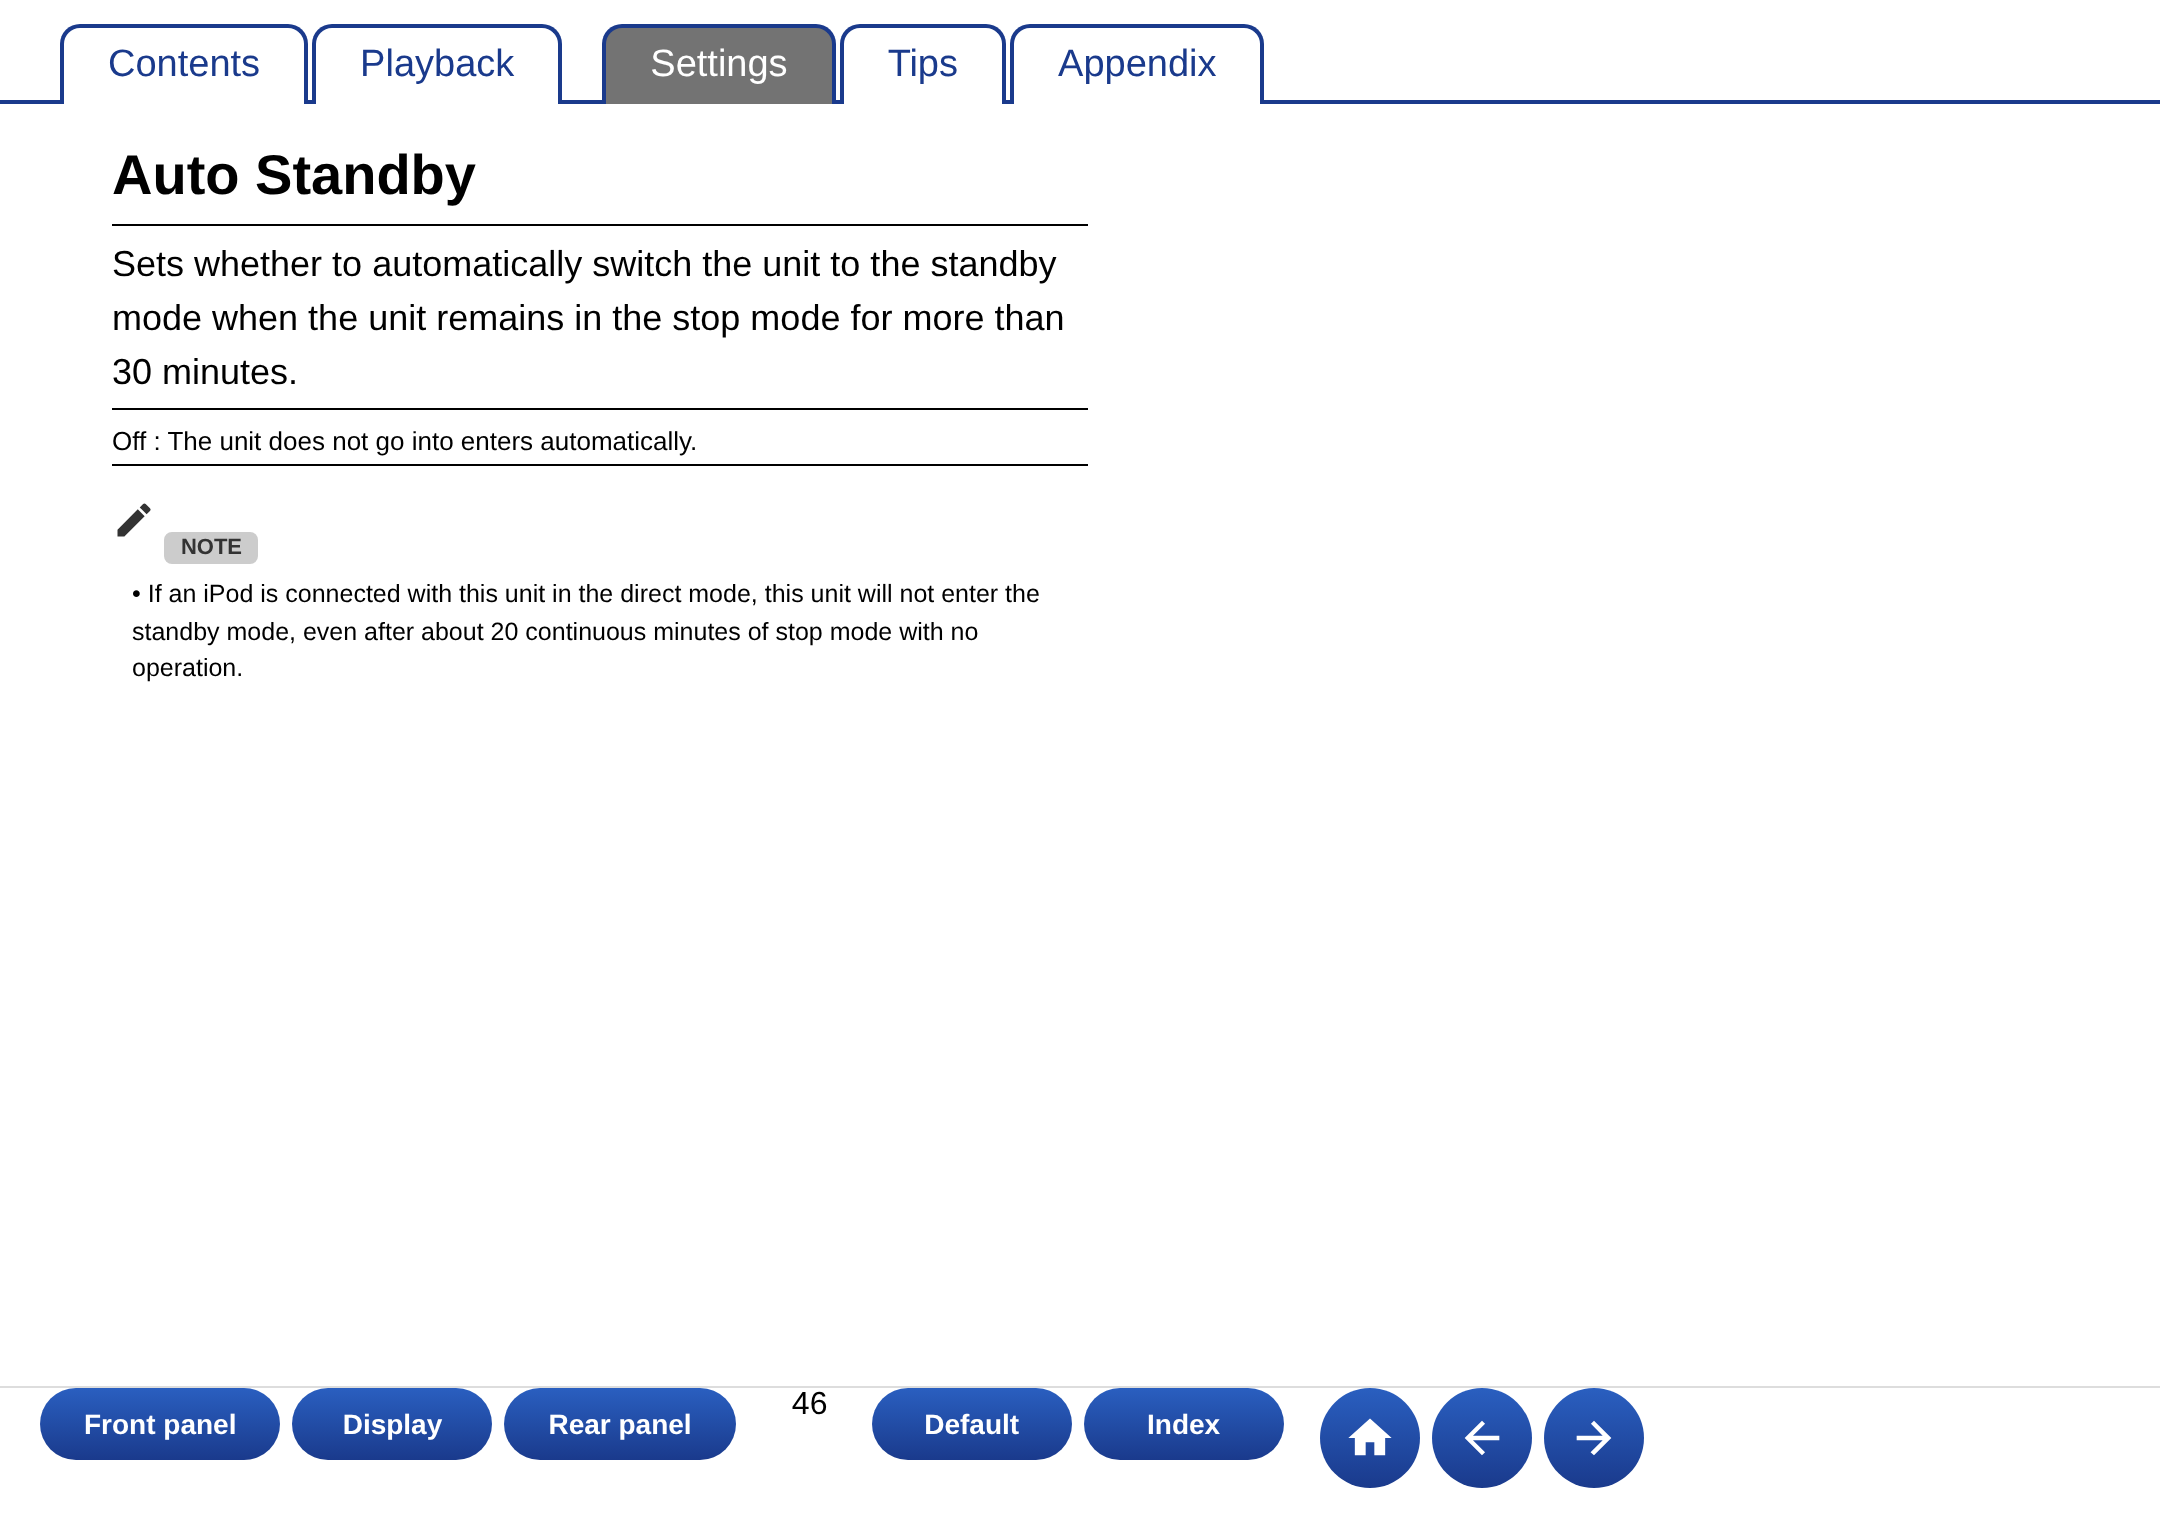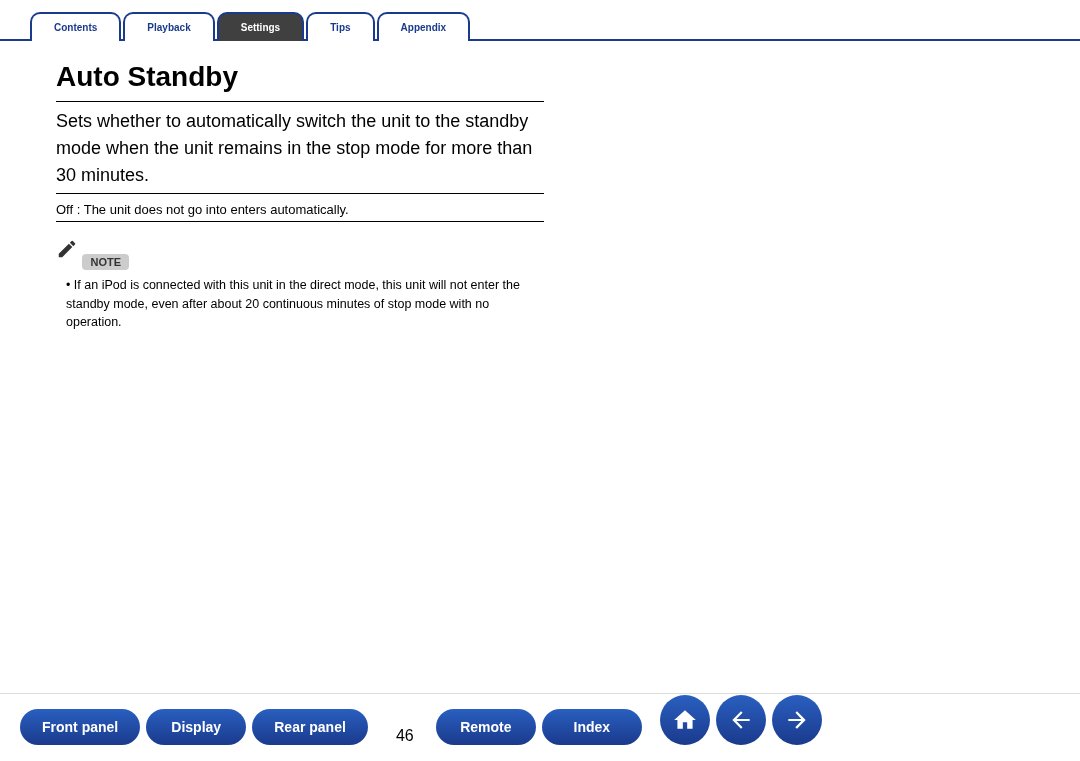--- a/index.html
+++ b/index.html
@@ -16,36 +16,37 @@
     .top-nav {
       display: flex;
       align-items: flex-end;
       border-bottom: 2px solid #1a3a8c;
       padding-left: 30px;
       margin-top: 10px;
     }
 
     .tab {
       padding: 8px 22px;
-      font-size: 10px;
-      font-weight: bold;
+      font-size: 19px;
+      font-weight: normal;
       cursor: pointer;
       border: 2px solid #1a3a8c;
       border-bottom: none;
       border-radius: 10px 10px 0 0;
       margin-right: 2px;
       background: #fff;
       color: #1a3a8c;
       position: relative;
       bottom: -2px;
     }
 
     .tab.active {
-      background: #404040;
+      background: #737373;
       color: #fff;
+      margin-left: 18px;
     }
 
     
     .main-content {
       padding: 20px 56px;
       max-width: 600px;
     }
 
     .page-title {
       font-size: 28px;
@@ -111,22 +112,22 @@
 
     
     .bottom-nav {
       position: absolute;
       bottom: 0;
       left: 0;
       right: 0;
       height: 68px;
       background: #fff;
       display: flex;
-      align-items: flex-end;
-      padding: 16px 20px;
+      align-items: flex-start;
+      padding: 0 20px;
       border-top: 1px solid #ddd;
     }
 
     .bottom-btn {
       background: linear-gradient(to bottom, #2a5fc0, #1a3a8c);
       color: #fff;
       font-size: 14px;
       font-weight: bold;
       padding: 10px 22px;
       border-radius: 30px;
@@ -192,21 +193,21 @@
       • <span>If an iPod is connected with this unit in the direct mode, this unit will not enter the standby mode, even after about 20 continuous minutes of stop mode with no operation.</span>
     </p>
   </div>
 </div>
 
 <div class="bottom-nav">
   <button class="bottom-btn">Front panel</button>
   <button class="bottom-btn">Display</button>
   <button class="bottom-btn">Rear panel</button>
   <span class="page-number">46</span>
-  <button class="bottom-btn">Remote</button>
+  <button class="bottom-btn">Default</button>
   <button class="bottom-btn">Index</button>
 
   <button class="nav-icon-btn" style="margin-left: 12px;">
     <svg width="26" height="26" viewBox="0 0 24 24">
       <path d="M10 20v-6h4v6h5v-8h3L12 3 2 12h3v8z" fill="#fff"></path>
     </svg>
   </button>
 
   <button class="nav-icon-btn">
     <svg width="26" height="26" viewBox="0 0 24 24">

